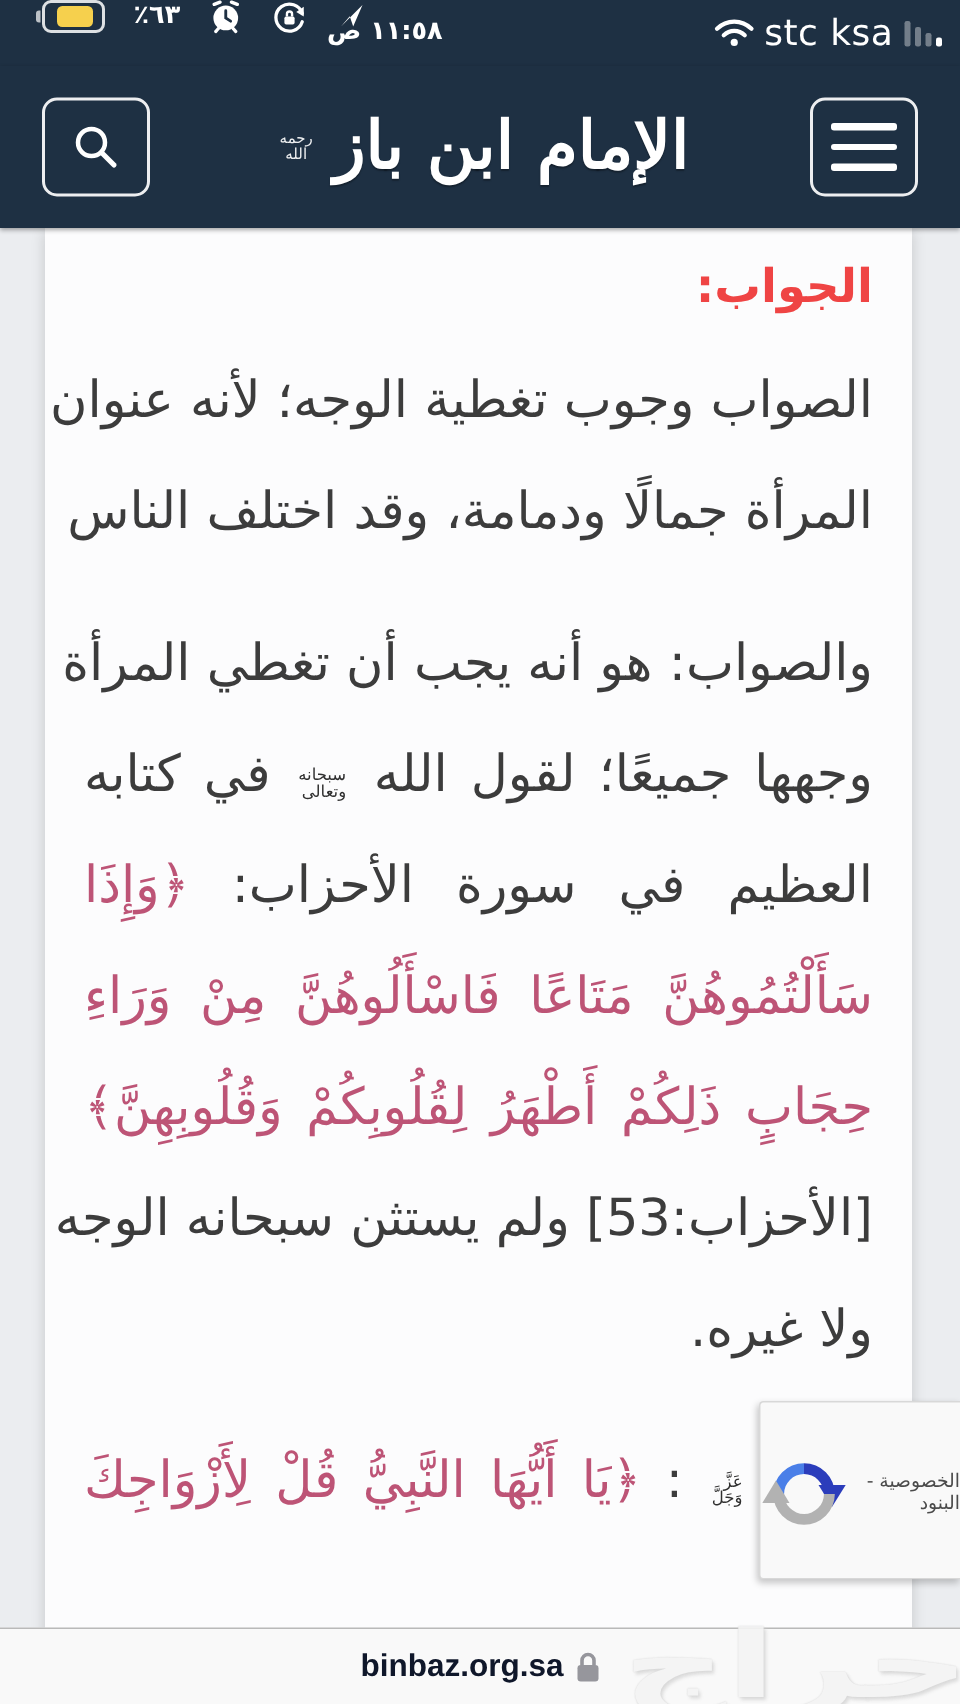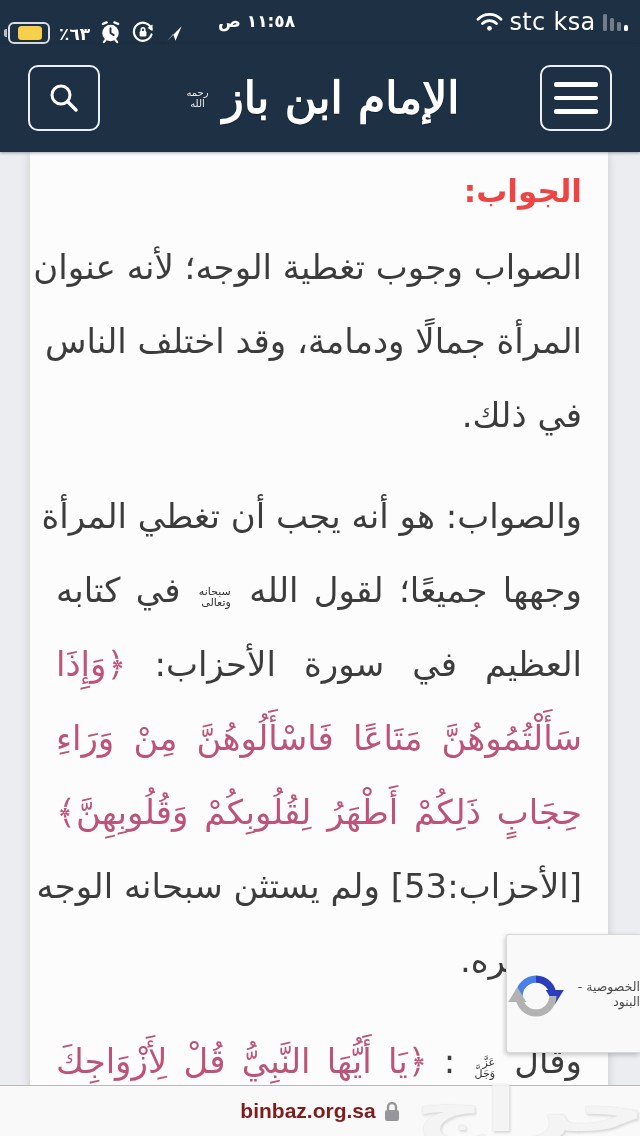--- a/index.html
+++ b/index.html
@@ -7,21 +7,21 @@
     --quran:#bd5476; --battery-yellow:#f6d04d; --badge-bg:#f9f9f9;
     --urlbar-bg:#f9f9f9; --rc-blue-light:#4a7fe8; --rc-blue-dark:#2b3dbb; --rc-gray:#b2b2b2;
   }
   *{margin:0;padding:0;box-sizing:border-box;}
   html,body{width:640px;height:1136px;overflow:hidden;}
   body{font-family:"DejaVu Sans",sans-serif;background:var(--page-bg);}
   .screen{position:relative;width:640px;height:1136px;overflow:hidden;background:var(--page-bg);}
 
   
   .statusbar{position:relative;height:44px;background:var(--navy);color:#fff;z-index:20;}
-  .sb-left{position:absolute;left:4px;top:0;height:44px;display:flex;align-items:flex-end;gap:9px;}
+  .sb-left{position:absolute;left:24px;top:0;height:44px;display:flex;align-items:flex-start;gap:19px;}
   .sb-time{position:absolute;left:218px;top:11px;font-size:17px;font-weight:bold;direction:rtl;letter-spacing:.5px;}
   .sb-right{position:absolute;right:12px;top:0;height:44px;display:flex;align-items:center;gap:7px;}
   .sb-percent{font-size:17px;font-weight:bold;direction:rtl;}
   .sb-carrier{font-size:24px;font-weight:500;letter-spacing:.3px;}
   .battery{position:relative;width:46px;height:22px;}
   .battery .shell{position:absolute;left:4px;top:0;width:42px;height:22px;border:2px solid rgba(255,255,255,.85);border-radius:6px;}
   .battery .nub{position:absolute;left:0;top:7px;width:3px;height:8px;background:rgba(255,255,255,.7);border-radius:2px 0 0 2px;}
   .battery .fill{position:absolute;right:8px;top:4px;width:24px;height:14px;border-radius:3.5px;background:var(--battery-yellow);}
   .sig-bars{display:flex;align-items:flex-end;gap:2.5px;height:17px;}
   .sig-bars i{display:block;width:4.5px;border-radius:1.5px;background:rgba(255,255,255,.38);}
@@ -47,21 +47,21 @@
   .seg-h{display:inline-block;font-size:11px;line-height:11.5px;text-align:center;vertical-align:-4px;margin:0 3px;color:#2f2f2f;}
   .seg-h .hrow{display:block;}
 
   
   .rc-badge{position:absolute;top:934px;right:0;width:134px;height:119px;background:var(--badge-bg);border:1px solid #d8d8d8;border-right:none;border-radius:3px 0 0 3px;box-shadow:-1px 2px 5px rgba(0,0,0,.22);z-index:70;display:flex;align-items:center;cursor:pointer;}
   .rc-logo{margin-top:5px;}
   .rc-terms{font-size:12.5px;color:#4b4b4b;direction:rtl;margin-top:1px;}
 
   
   .urlbar{position:absolute;left:0;right:0;bottom:0;height:51px;background:var(--urlbar-bg);border-top:1px solid #b9b9b9;display:flex;align-items:center;justify-content:center;gap:8px;z-index:50;cursor:pointer;}
-  .urlbar .domain{font-family:"Liberation Sans",sans-serif;font-size:21px;font-weight:700;color:#7f1d1d;direction:ltr;}
+  .urlbar .domain{font-family:"Liberation Sans",sans-serif;font-size:21px;font-weight:700;color:#0f172a;direction:ltr;}
 
   
   .watermark{position:absolute;right:-6px;bottom:-10px;z-index:60;font-size:62px;font-weight:bold;direction:rtl;color:#f4f4f4;text-shadow:0 0 1px #cfcfcf,1px 2px 2px #d8d8d8;letter-spacing:6px;transform:scaleX(1.55);transform-origin:right center;opacity:.9;pointer-events:none;}
 </style>
 </head>
 <body>
 
 <div class="screen">
 
   <div class="statusbar">
@@ -128,21 +128,20 @@
     </button>
   </header>
 
   <main class="content">
     <div class="card">
       <h2 class="answer-heading">الجواب:</h2>
       <div id="article-body">
           <div class="para">
             <div class="line"><span class="seg-n">الصواب وجوب تغطية الوجه؛ لأنه عنوان</span></div>
             <div class="line"><span class="seg-n">المرأة جمالًا ودمامة، وقد اختلف الناس</span></div>
-            <div class="line right"><span class="seg-n">في ذلك.</span></div>
           </div>
           <div class="para">
             <div class="line"><span class="seg-n">والصواب: هو أنه يجب أن تغطي المرأة</span></div>
             <div class="line"><span class="seg-n">وجهها جميعًا؛ لقول الله</span> <span class="seg-h"><span class="hrow">سبحانه</span><span class="hrow">وتعالى</span></span> <span class="seg-n">في كتابه</span></div>
             <div class="line"><span class="seg-n">العظيم في سورة الأحزاب: </span> <span class="seg-q">﴿وَإِذَا</span></div>
             <div class="line"><span class="seg-q">سَأَلْتُمُوهُنَّ مَتَاعًا فَاسْأَلُوهُنَّ مِنْ وَرَاءِ</span></div>
             <div class="line"><span class="seg-q">حِجَابٍ ذَلِكُمْ أَطْهَرُ لِقُلُوبِكُمْ وَقُلُوبِهِنَّ﴾</span></div>
             <div class="line"><span class="seg-n">[الأحزاب:53] ولم يستثن سبحانه الوجه</span></div>
             <div class="line right"><span class="seg-n">ولا غيره.</span></div>
           </div>

